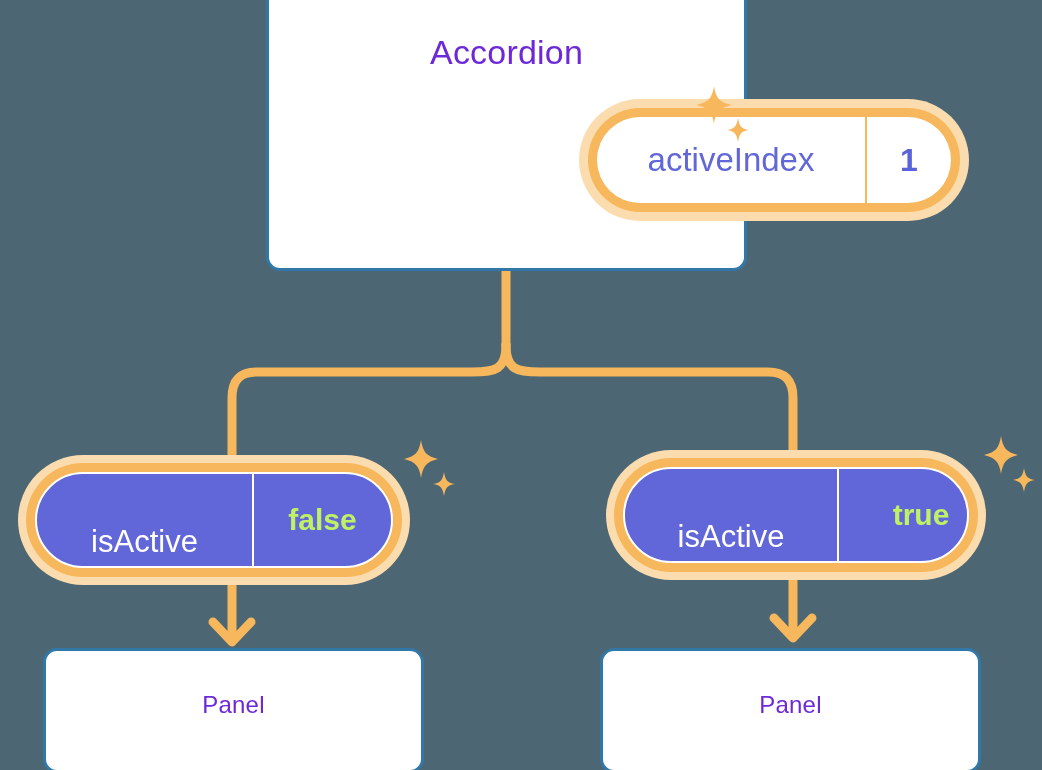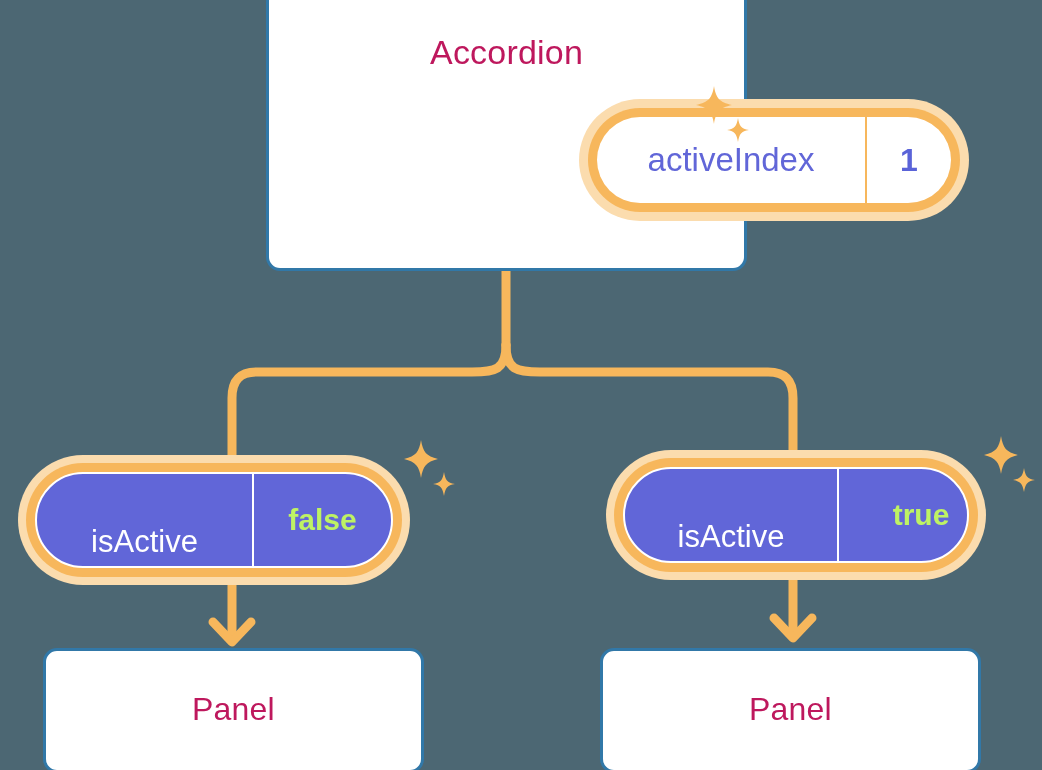--- a/index.html
+++ b/index.html
@@ -43,38 +43,38 @@
     height: 271px;
     border-top: none;
     border-top-left-radius: 0;
     border-top-right-radius: 0;
   }
   .card-title {
     position: absolute;
     left: 0;
     right: 0;
     text-align: center;
-    color: #be185d;
+    color: #6d28d9;
     font-size: 34px;
     font-weight: 400;
     letter-spacing: 0.2px;
     white-space: nowrap;
   }
   #accordion-card .card-title { top: 33px; }
 
   .panel-card {
     width: 381px;
     height: 125px;
     top: 648px;
   }
   #panel-left  { left: 43px; }
   #panel-right { left: 600px; }
   .panel-card .card-title {
     top: 40px;
-    font-size: 32px;
+    font-size: 24px;
   }
 
   
   .pill {
     position: absolute;
     display: flex;
     align-items: stretch;
     box-sizing: border-box;
     border-radius: 999px;
   }

